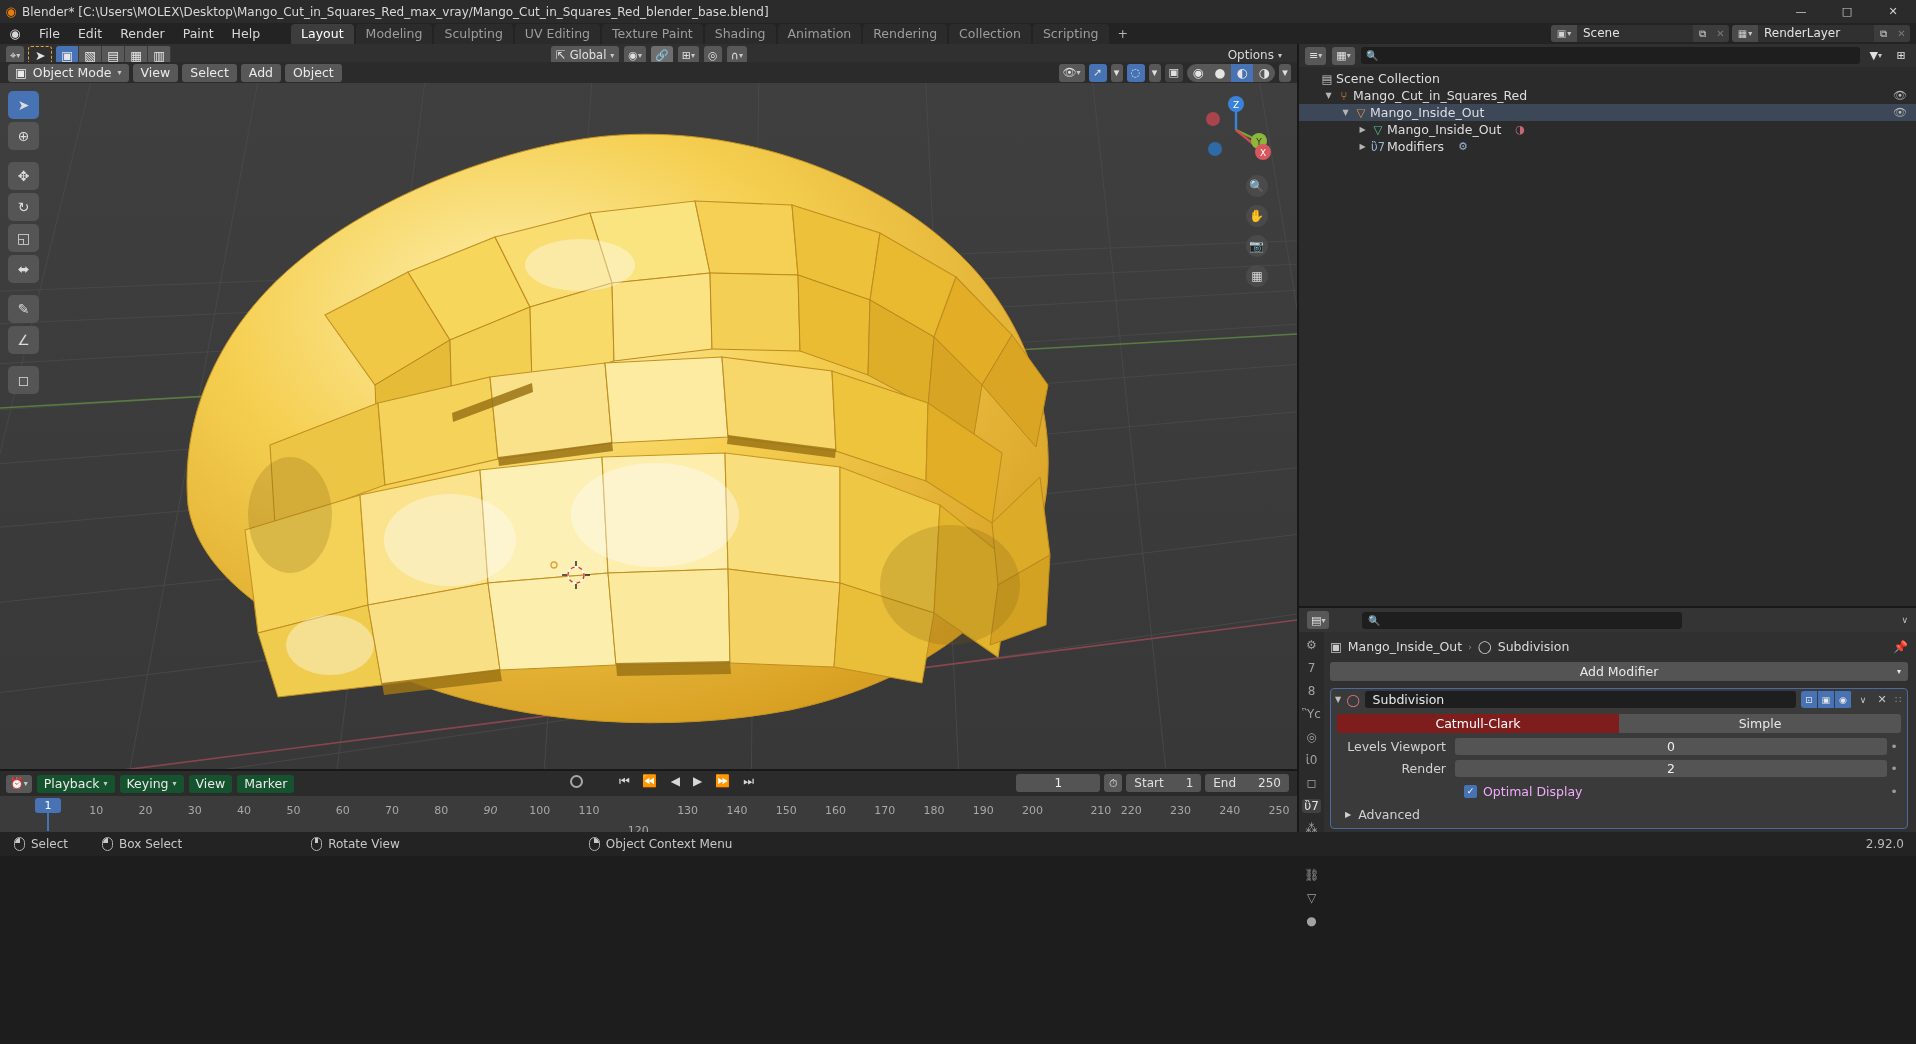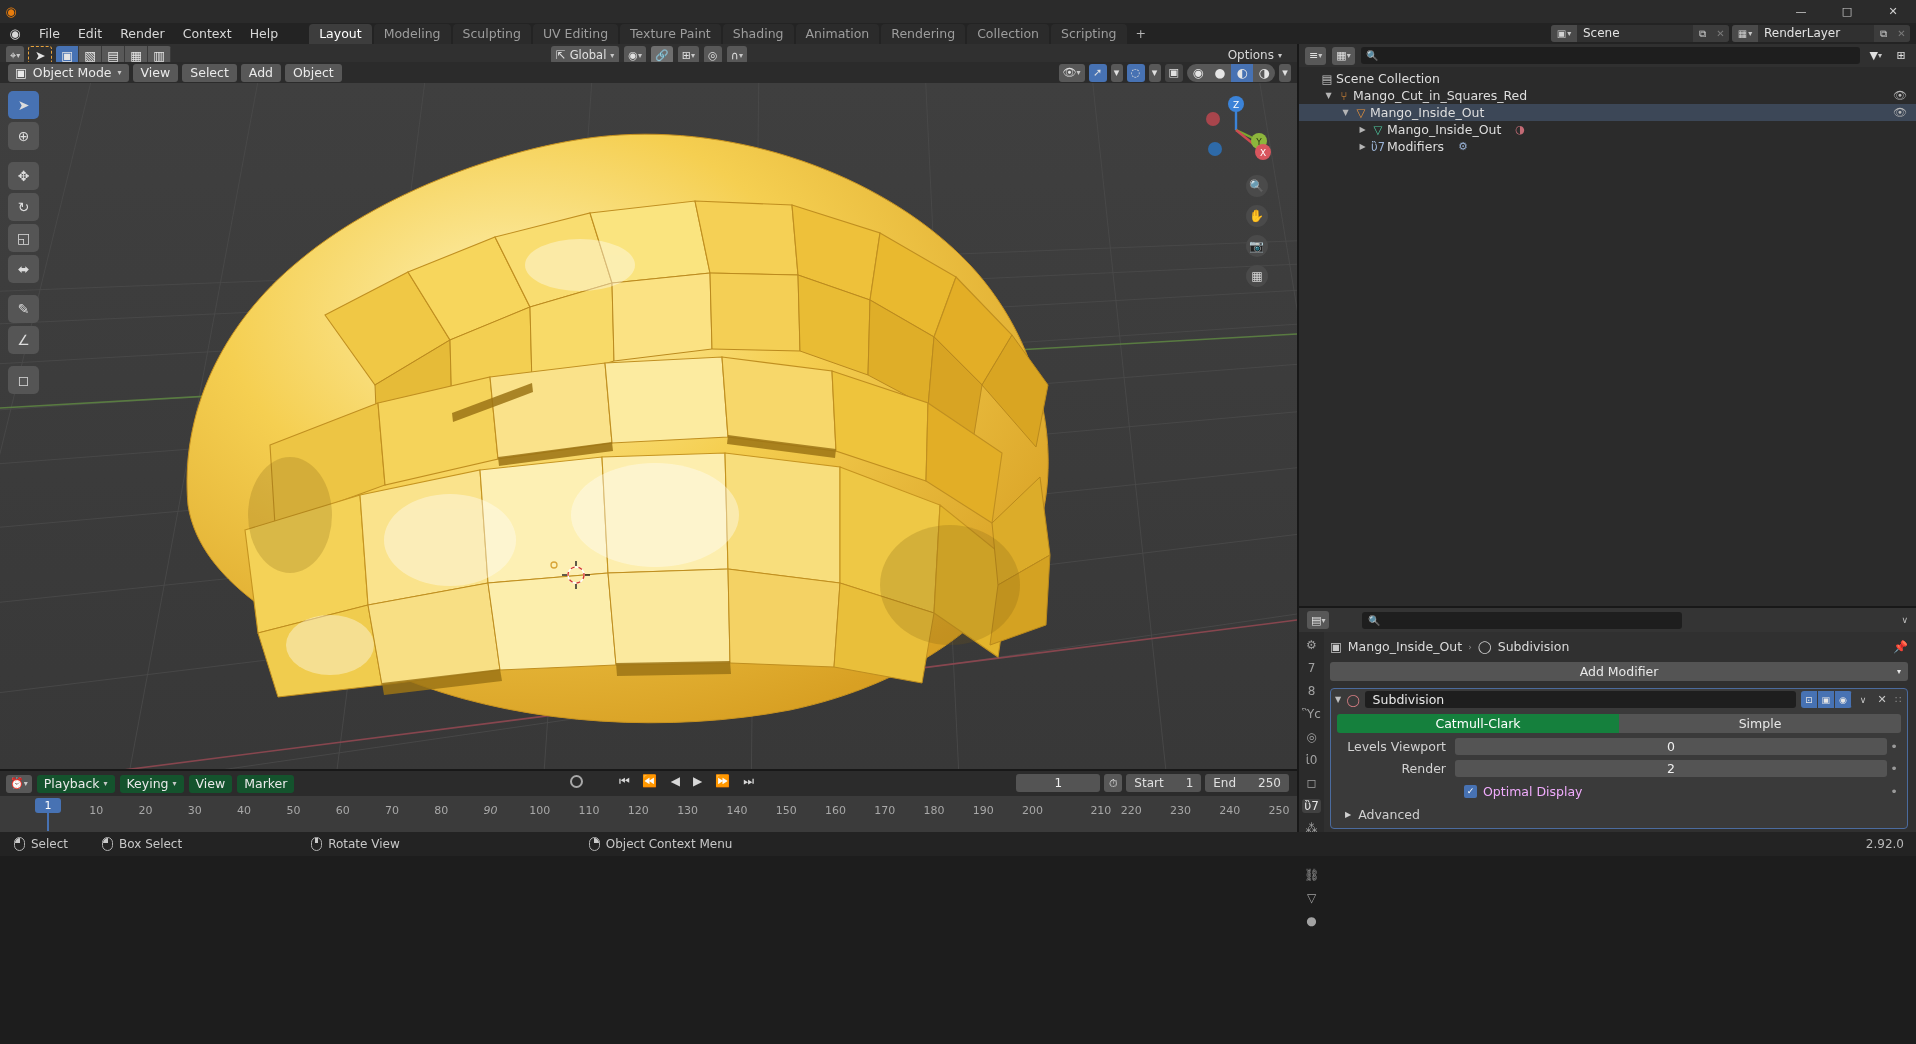--- a/index.html
+++ b/index.html
@@ -165,52 +165,53 @@
   .mod-hdr { height: 21px; display: flex; align-items: center; gap: 5px; padding: 0 4px; }
   .mod-name { flex: 1; height: 17px; background: #1e1e1e; border-radius: 3px; display: flex;
               align-items: center; padding-left: 8px; font-size: 12.5px; color: #e8e8e8; }
   .mod-toggles { display: flex; height: 17px; border-radius: 3px; overflow: hidden; }
   .mod-toggles > div { width: 17px; height: 17px; display: flex; align-items: center; justify-content: center;
                        font-size: 9px; background: #4d4d4d; border-right: 1px solid #3a3a3a;}
   .mod-toggles > div.on { background: #4772b3; }
   .mod-body { padding: 4px 6px 6px 6px; }
   .seg { display: flex; height: 19px; border-radius: 3px; overflow: hidden; }
   .seg > div { flex: 1; display: flex; align-items: center; justify-content: center; font-size: 12.5px; color: #e8e8e8; background: #545454; }
-  .seg > div.on { background: #15803d; color: #fff; }
+  .seg > div.on { background: #7f1d1d; color: #fff; }
   .prow { display: flex; align-items: center; height: 18px; margin-top: 4px; }
   .prow .plabel { width: 118px; text-align: right; padding-right: 9px; font-size: 12.5px; color: #d2d2d2; }
   .pval { flex: 1; height: 17px; background: #545454; border-radius: 3px; display: flex;
           align-items: center; justify-content: center; font-size: 12.5px; color: #f0f0f0; }
   .dot { width: 14px; text-align: center; color: #9a9a9a; font-size: 13px; }
   .ckrow { display: flex; align-items: center; height: 18px; margin-top: 5px; padding-left: 127px; }
   .ckbox { width: 13px; height: 13px; background: #4772b3; border-radius: 2px; display: flex;
            align-items: center; justify-content: center; font-size: 9px; color: #fff; margin-right: 6px; }
   .adv { display: flex; align-items: center; gap: 7px; margin-top: 7px; font-size: 12.5px; color: #d0d0d0; padding-left: 8px;}
   .edge { position: absolute; background: #181818; }
 </style>
 </head>
 <body>
 
 <div class="app">
 
   <div class="titlebar">
     <div class="blendlogo">◉</div>
+    <div class="ttxt">Blender* [C:\Users\MOLEX\Desktop\Mango_Cut_in_Squares_Red_max_vray/Mango_Cut_in_Squares_Red_blender_base.blend]</div>
     <div class="winbtns">
       <div class="winbtn">—</div>
       <div class="winbtn">□</div>
       <div class="winbtn close">✕</div>
     </div>
   </div>
 
   <div class="topbar">
     <div class="tb-logo">◉</div>
     <div class="menu-item">File</div>
     <div class="menu-item">Edit</div>
     <div class="menu-item">Render</div>
-    <div class="menu-item">Context</div>
+    <div class="menu-item">Paint</div>
     <div class="menu-item">Help</div>
 
     <div class="ws-tabs">
       <div class="ws-tab active">Layout</div>
       <div class="ws-tab">Modeling</div>
       <div class="ws-tab">Sculpting</div>
       <div class="ws-tab">UV Editing</div>
       <div class="ws-tab">Texture Paint</div>
       <div class="ws-tab">Shading</div>
       <div class="ws-tab">Animation</div>
@@ -511,21 +512,21 @@
         <div class="tick" style="left: 145.56px;">20</div>
         <div class="tick" style="left: 194.84px;">30</div>
         <div class="tick" style="left: 244.12px;">40</div>
         <div class="tick" style="left: 293.4px;">50</div>
         <div class="tick" style="left: 342.68px;">60</div>
         <div class="tick" style="left: 391.96px;">70</div>
         <div class="tick" style="left: 441.24px;">80</div>
         <div class="tick" style="left: 490.52px; font-style: italic;">90</div>
         <div class="tick" style="left: 539.8px;">100</div>
         <div class="tick" style="left: 589.08px;">110</div>
-        <div class="tick" style="left: 638.36px;">120</div>
+        <div class="tick" style="left: 638.36px; margin-top: 20px;">120</div>
         <div class="tick" style="left: 687.64px;">130</div>
         <div class="tick" style="left: 736.92px;">140</div>
         <div class="tick" style="left: 786.2px;">150</div>
         <div class="tick" style="left: 835.48px;">160</div>
         <div class="tick" style="left: 884.76px;">170</div>
         <div class="tick" style="left: 934.04px;">180</div>
         <div class="tick" style="left: 983.32px;">190</div>
         <div class="tick" style="left: 1032.6px;">200</div>
         <div class="tick" style="left: 1081.88px; margin-left: 19px;">210</div>
         <div class="tick" style="left: 1131.16px;">220</div>

